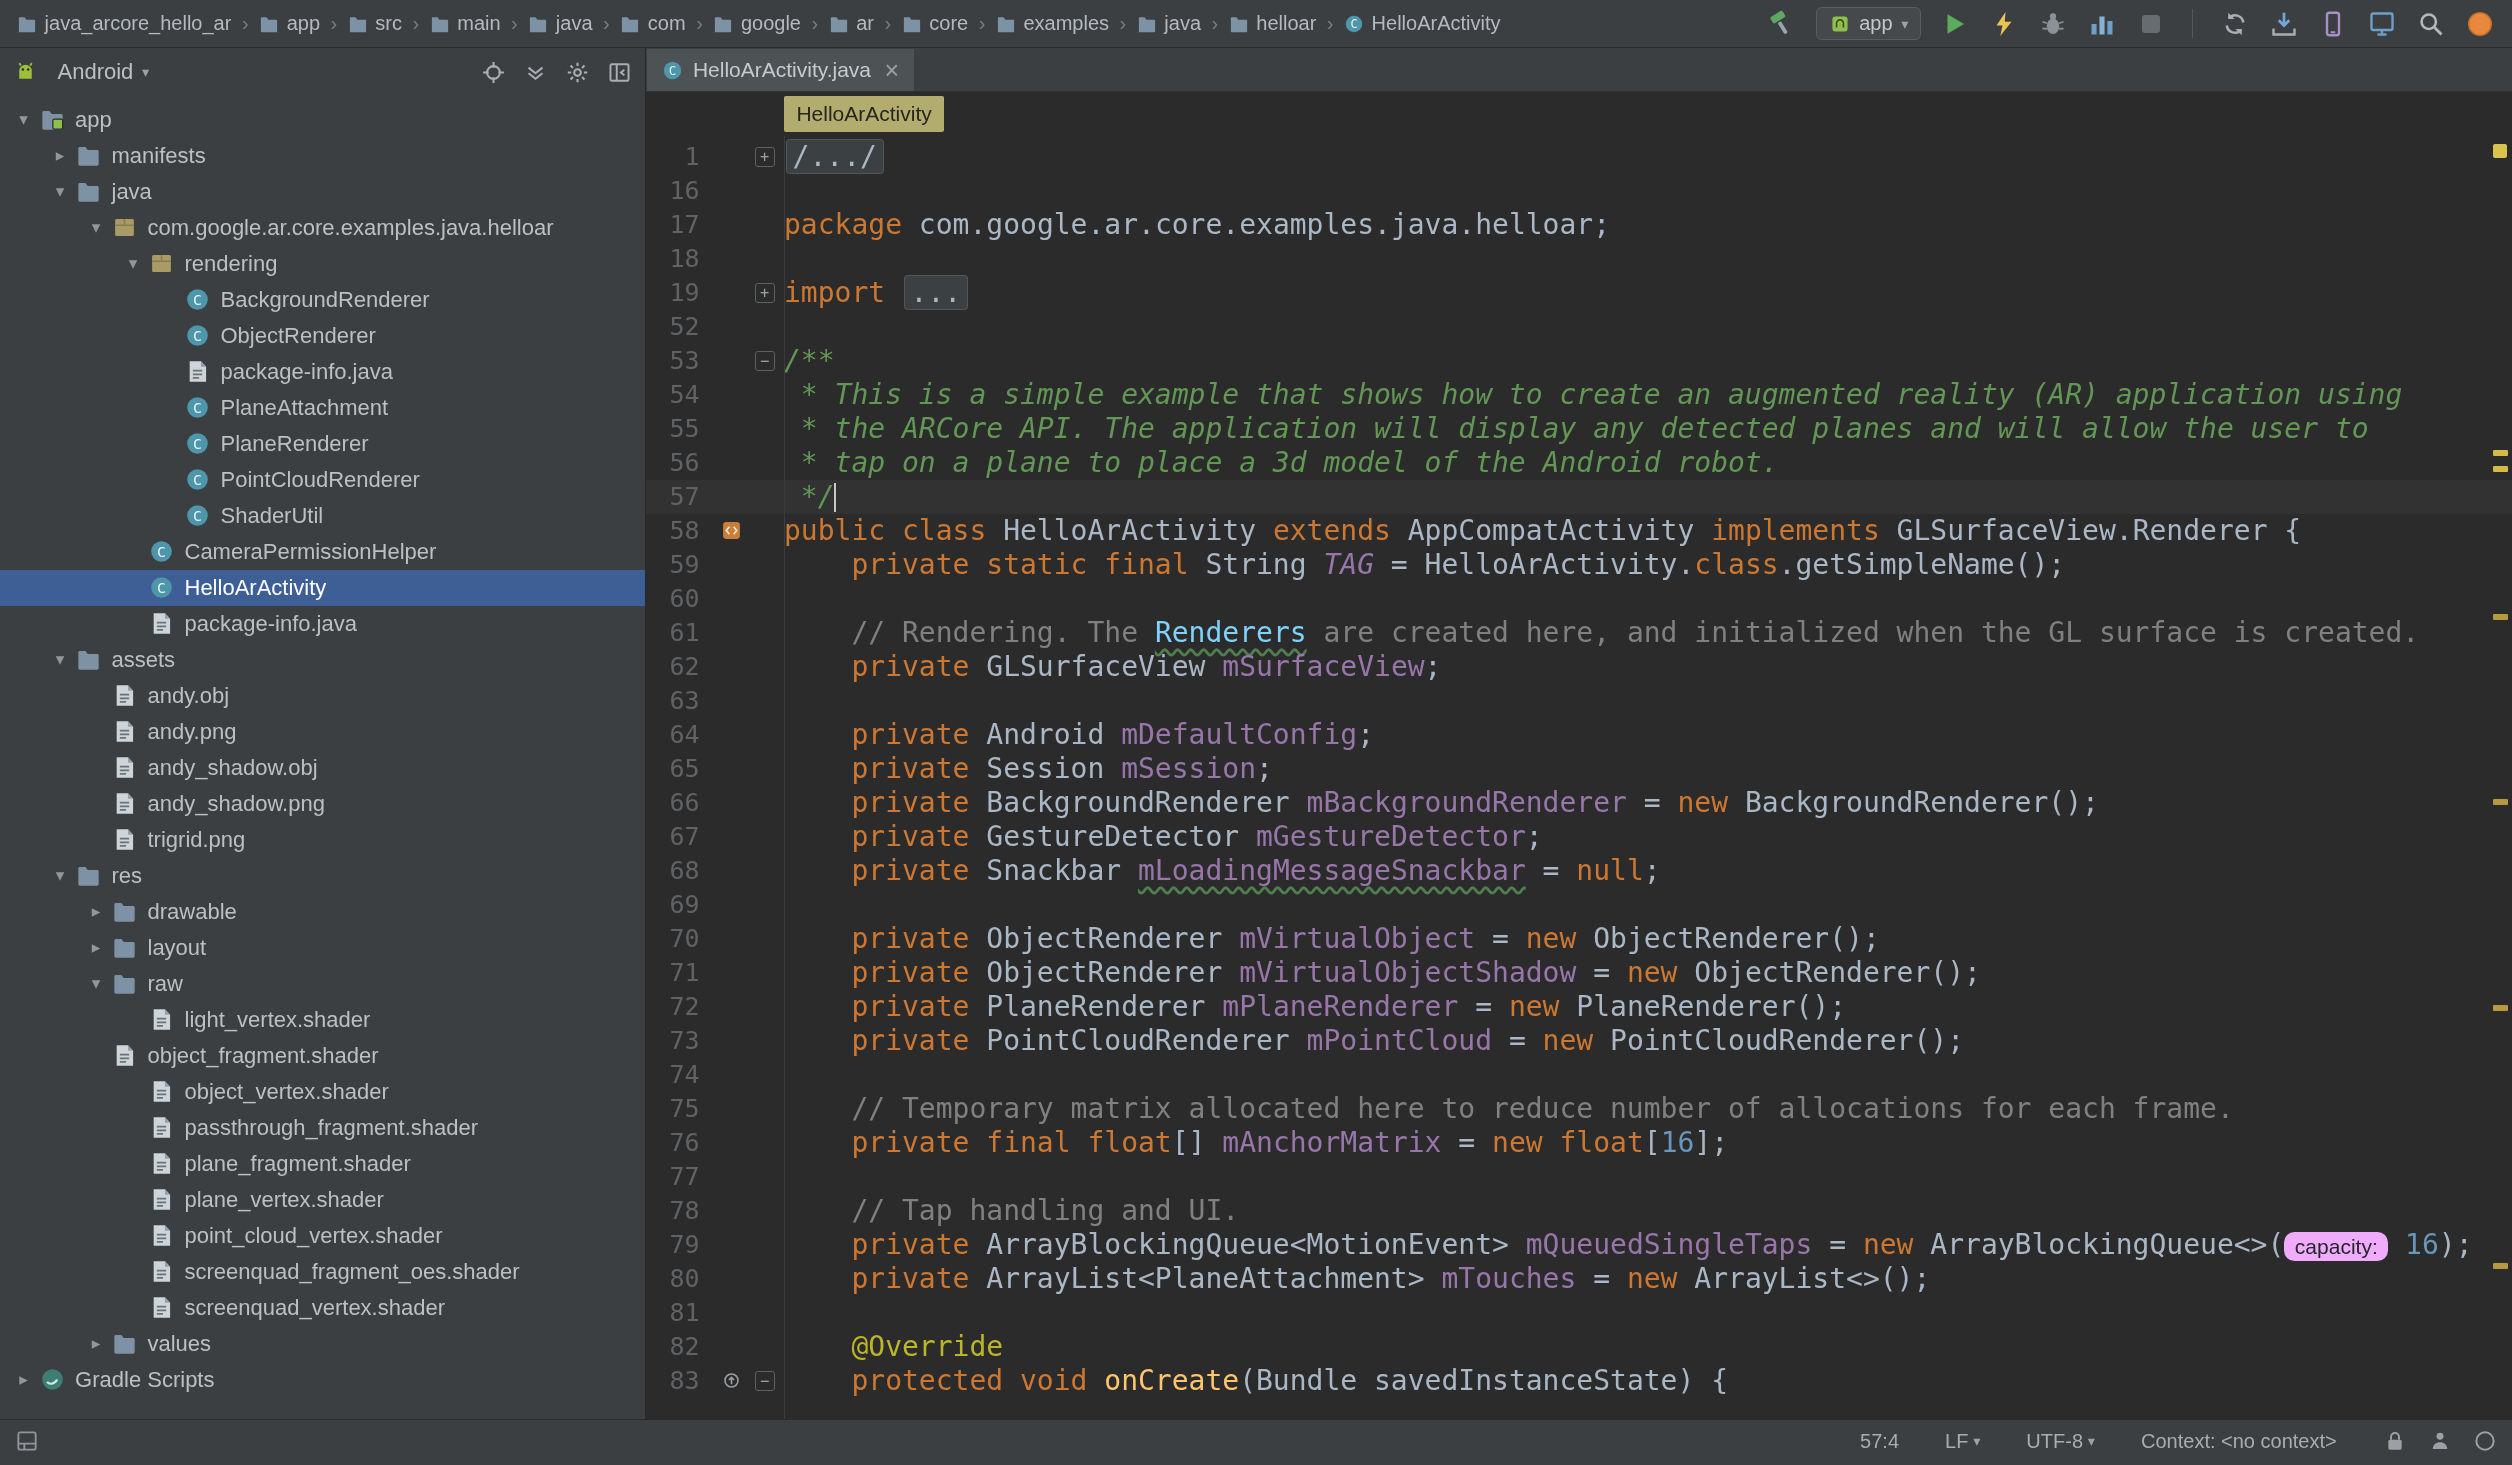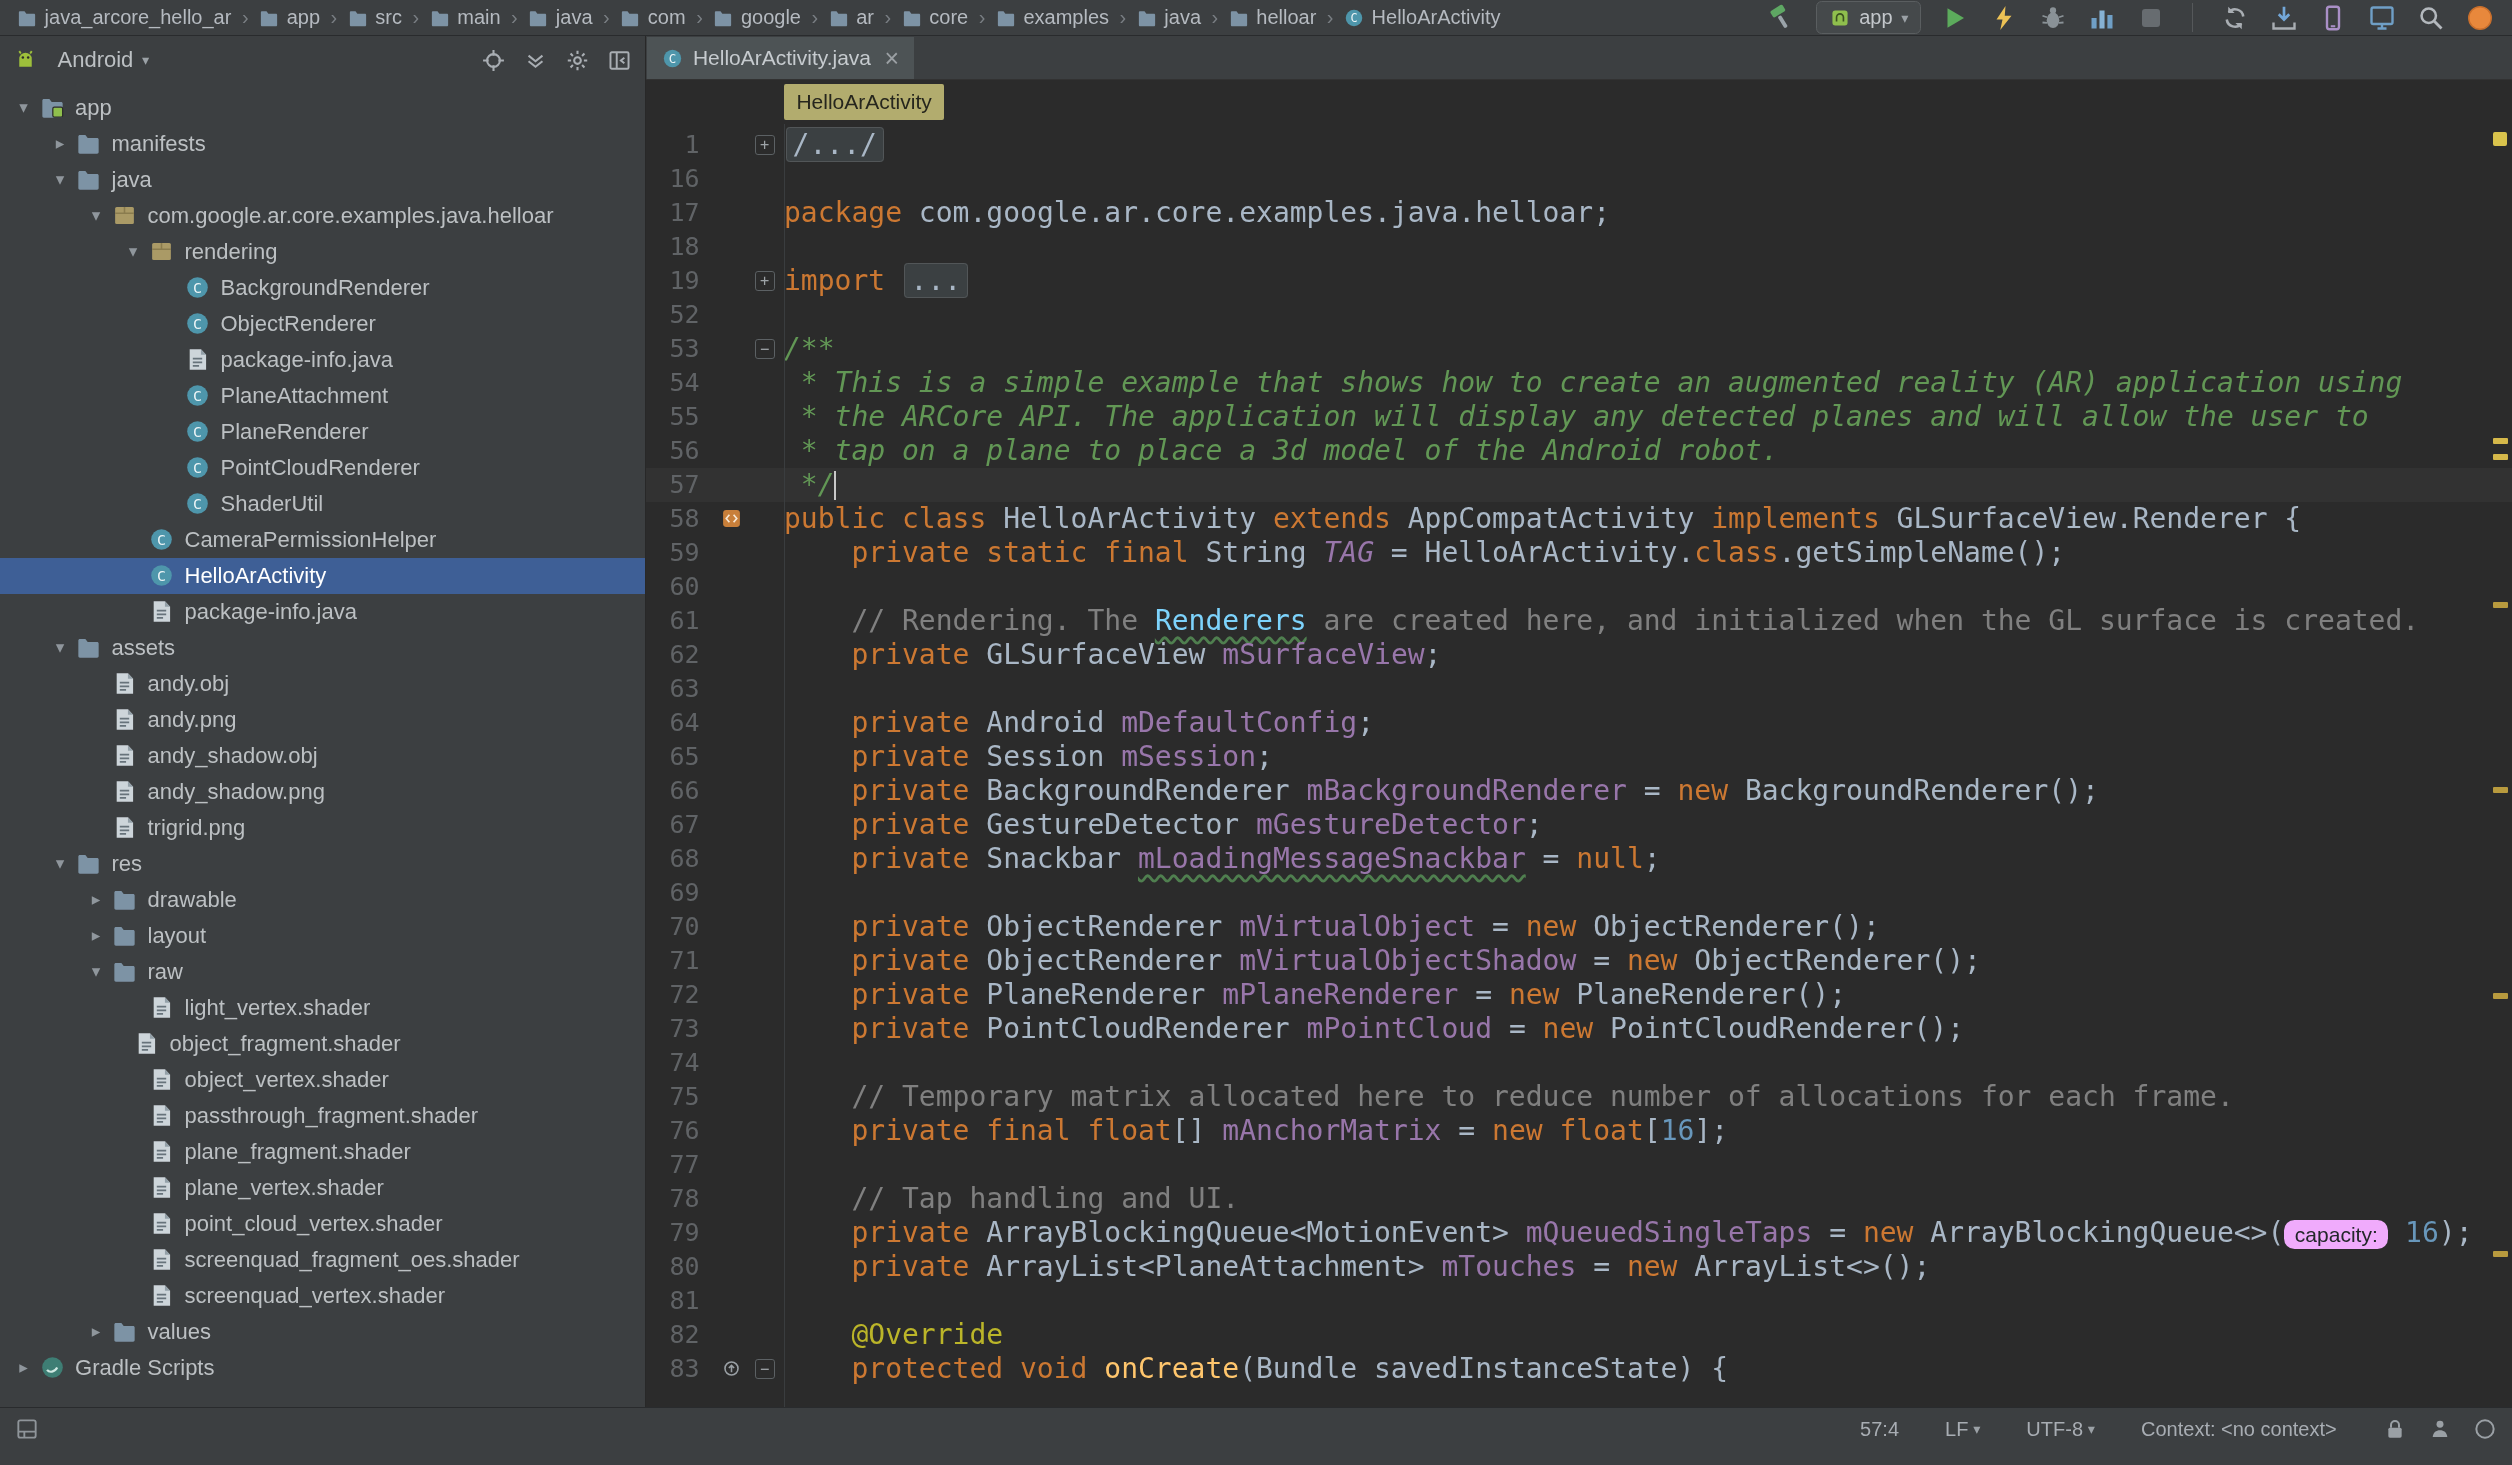--- a/index.html
+++ b/index.html
@@ -1,21 +1,21 @@
 <!DOCTYPE html>
 <html><head>
 <meta charset="utf-8">
 <style>
   *{margin:0;padding:0;box-sizing:border-box}
   html,body{width:2512px;height:1465px;overflow:hidden}
   body{background:#3c3f41;font-family:"Liberation Sans",sans-serif;color:#bbbbbb;position:relative}
   svg{display:block;width:100%;height:100%}
 
   
-  .topbar{height:36px;display:flex;align-items:center;background:#3c3f41;border-bottom:1px solid #292b2d;padding:0 17px}
+  .topbar{height:48px;display:flex;align-items:center;background:#3c3f41;border-bottom:1px solid #292b2d;padding:0 17px}
   .crumbs{display:flex;align-items:center;min-width:0}
   .crumb{display:flex;align-items:center;gap:7.6px;font-size:20px;color:#b5bac0;white-space:nowrap}
   .cicon{width:20px;height:20px;flex:0 0 auto}
   .crumb-sep{color:#7a7f84;margin:0 10.5px;font-size:20px}
   .toolbar{margin-left:auto;display:flex;align-items:center;gap:19px}
   .tbicon{width:30px;height:30px;display:flex;align-items:center;justify-content:center;cursor:pointer}
   .tbsep{width:1px;height:29px;background:#55585a;margin:0 7.6px}
   .runbox{display:flex;align-items:center;gap:8.6px;border:1px solid #5a5e60;border-radius:5.7px;padding:3.8px 11.5px;background:#45494b;font-size:20px;color:#c3c7cb}
   .rcicon{width:22px;height:22px}
   .dd{color:#9ba1a6;font-size:14.3px}
@@ -588,21 +588,21 @@
           <span class="chev"></span>
           <span class="ticon">
             <svg viewBox="0 0 16 16">
               <path d="M3 1.5h7.2L13.5 5v9.5H3z" fill="#cdd5da"></path>
               <path d="M10.2 1.5l3.3 3.5h-3.3z" fill="#93a0a8"></path>
               <path d="M5 7.5h6M5 9.8h6M5 12.1h4" stroke="#67737b" stroke-width="1.1"></path>
             </svg>
           </span>
           <span class="tlabel">light_vertex.shader</span>
         </div>
-        <div class="trow" style="padding-left: 102px;">
+        <div class="trow" style="padding-left: 80px;">
           <span class="chev"></span>
           <span class="ticon">
             <svg viewBox="0 0 16 16">
               <path d="M3 1.5h7.2L13.5 5v9.5H3z" fill="#cdd5da"></path>
               <path d="M10.2 1.5l3.3 3.5h-3.3z" fill="#93a0a8"></path>
               <path d="M5 7.5h6M5 9.8h6M5 12.1h4" stroke="#67737b" stroke-width="1.1"></path>
             </svg>
           </span>
           <span class="tlabel">object_fragment.shader</span>
         </div>

